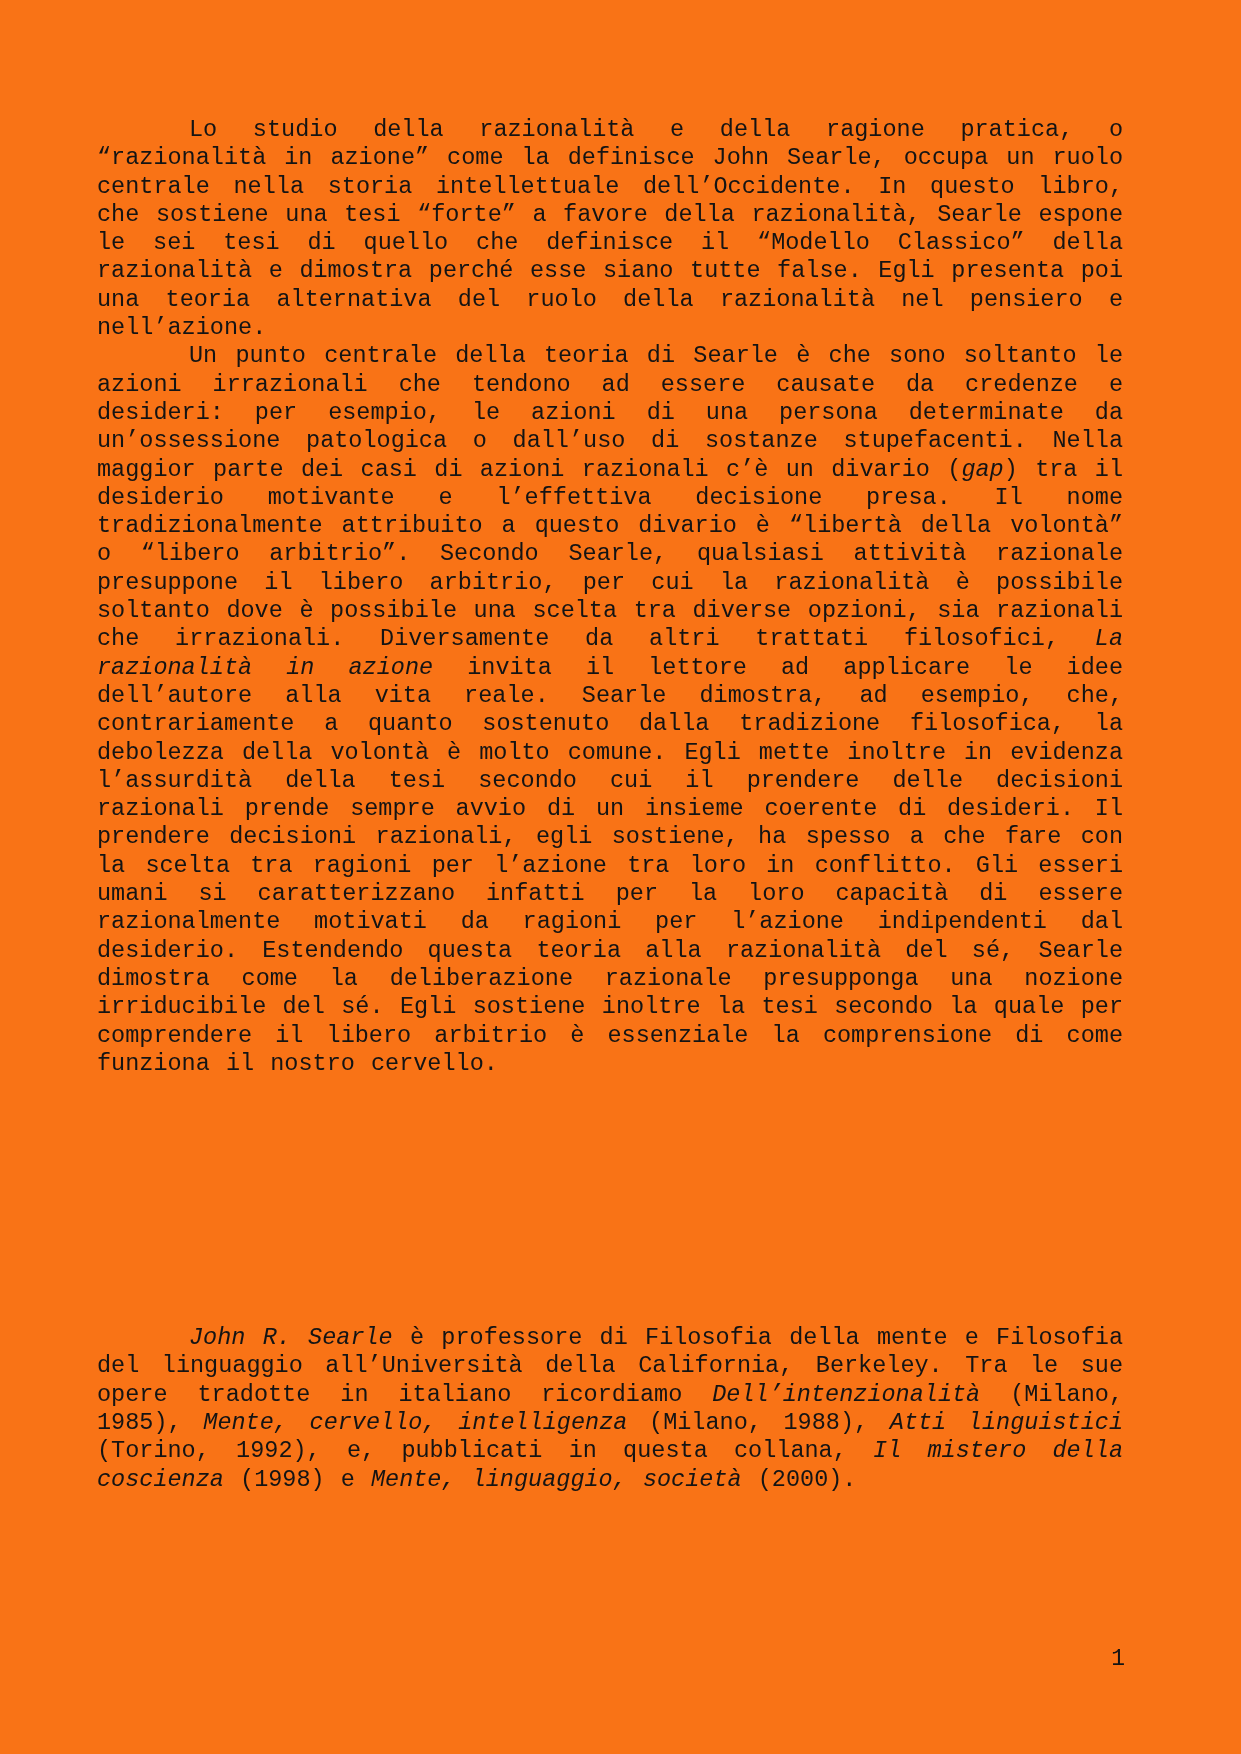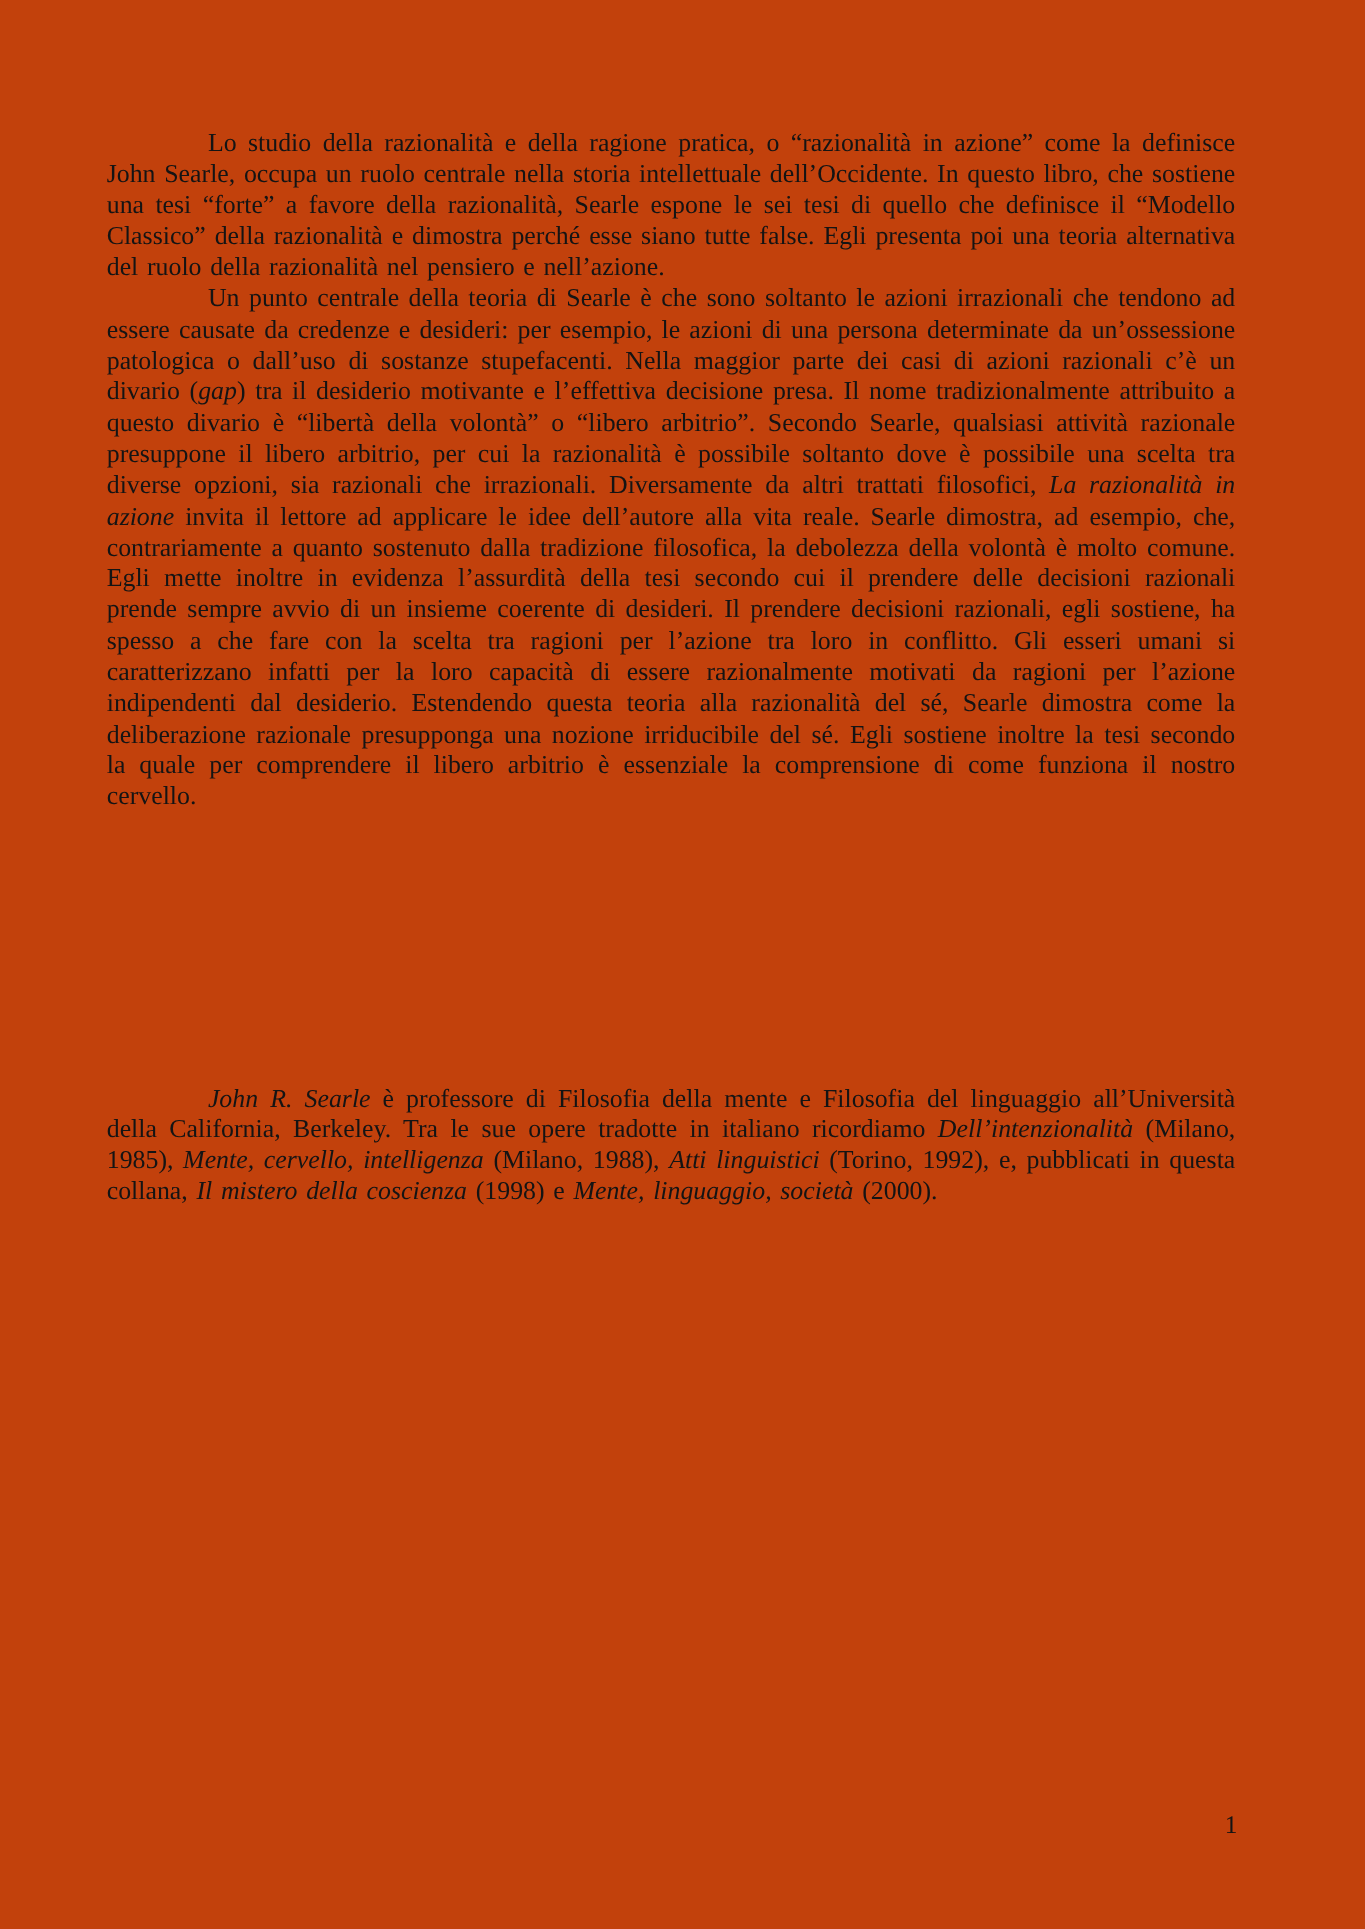--- a/index.html
+++ b/index.html
@@ -5,23 +5,23 @@
   html, body {
     margin: 0;
     padding: 0;
     background: #e8e8e8;
   }
   .page {
     position: relative;
     width: 1241px;
     height: 1754px;
     margin: 0 auto;
-    background: #c2410c;
+    background: #f97316;
     color: #141414;
-    font-family: Liberation Serif, serif;
+    font-family: Liberation Mono, monospace;
     overflow: hidden;
   }
   .body-text {
     position: absolute;
     left: 97px;
     top: 116px;
     width: 1026px;
   }
   .para {
     margin: 0;

